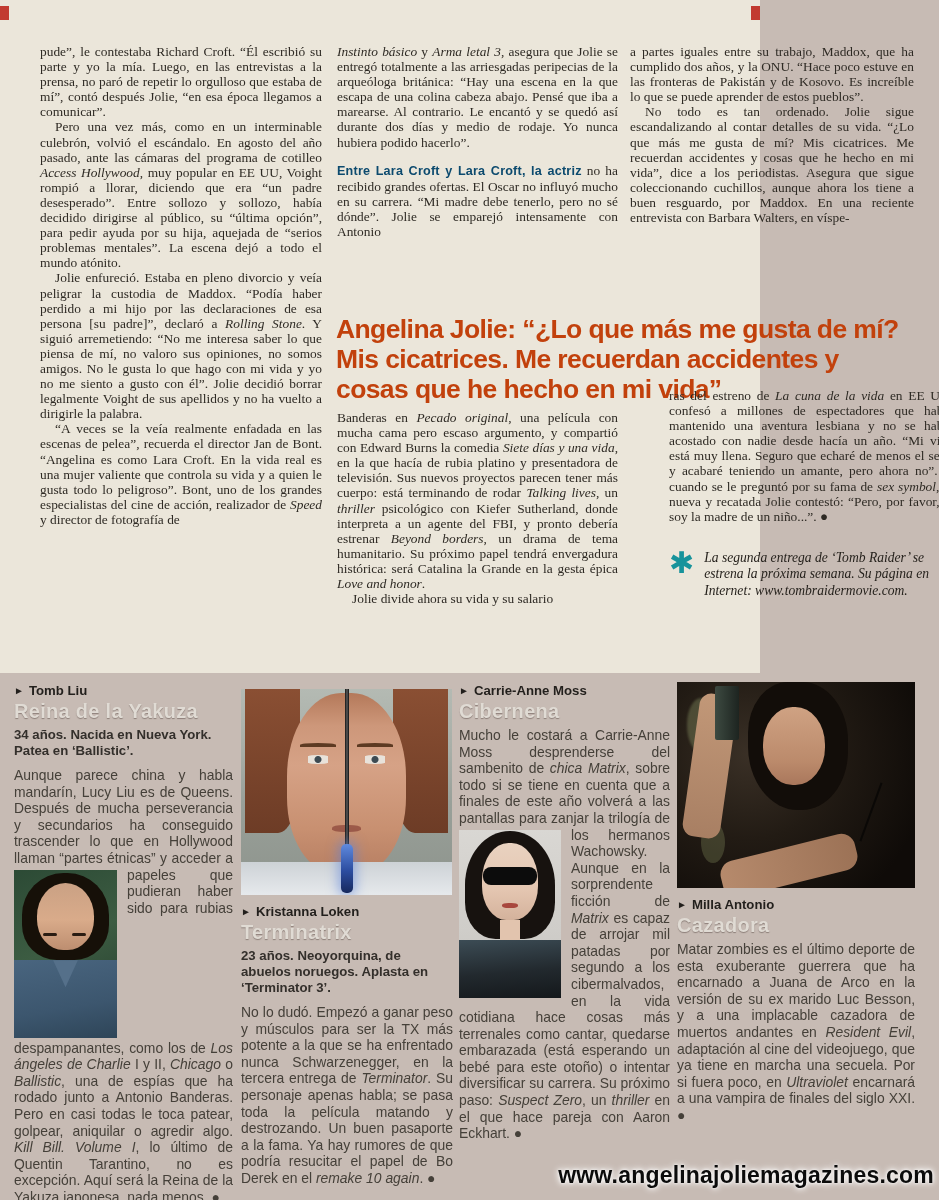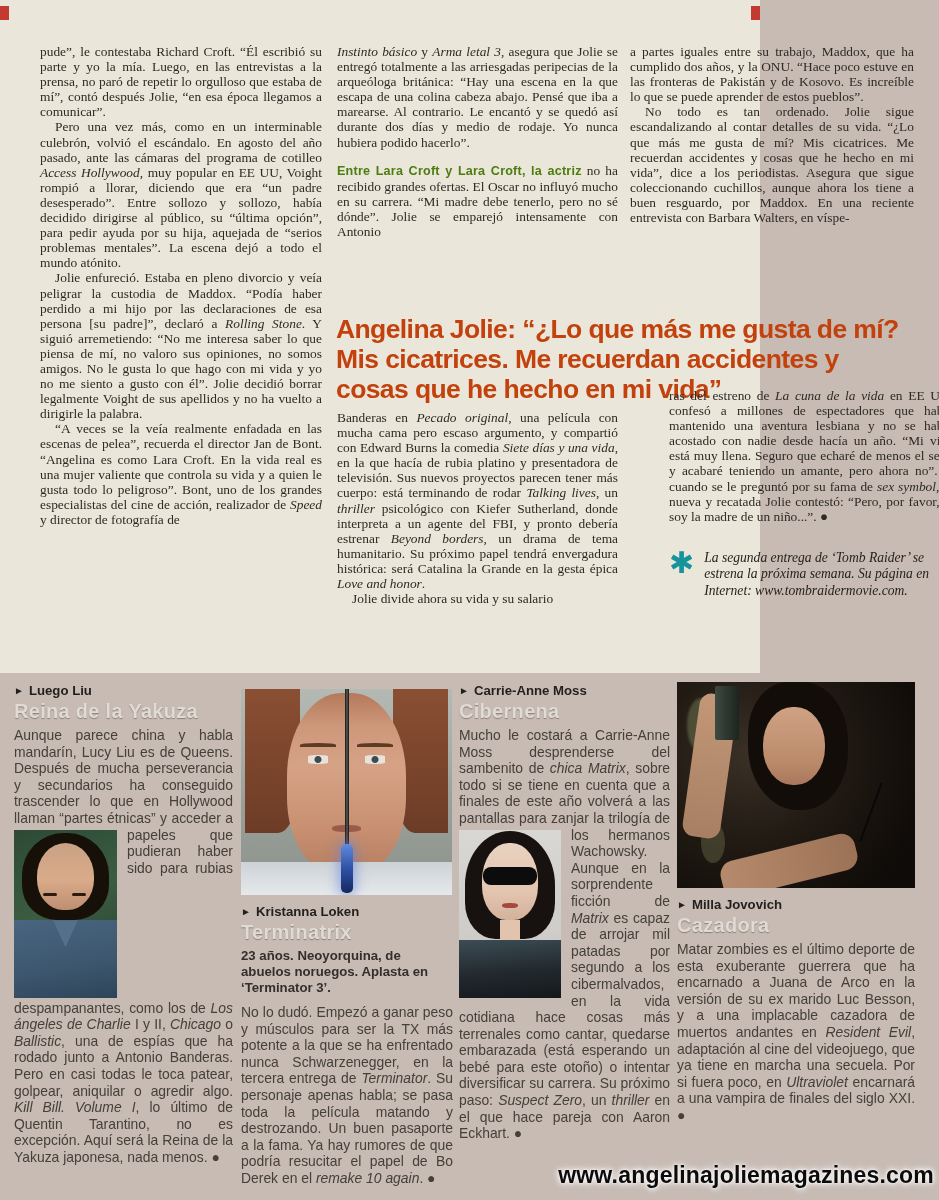--- a/index.html
+++ b/index.html
@@ -12,21 +12,21 @@
   .col{position:absolute;text-align:justify;color:#2e2a24;
        font-size:13.4px;line-height:15.1px;hyphens:auto;}
   .col p{margin:0;}
   .col p + p{text-indent:15px;}
   .col1{left:40px;top:44px;width:282px;}
   .col2a{left:337px;top:44px;width:281px;height:262px;overflow:hidden;}
   .col3a{left:630px;top:44px;width:284px;height:262px;overflow:hidden;}
   .col2b{left:337px;top:410px;width:281px;}
   .col3b{left:630px;top:388px;width:284px;margin-left:39px;}
   .col2a p.subhead-par{text-indent:0;margin-top:13px;}
-  .col b{font-family:"Liberation Sans",sans-serif;font-size:12.6px;letter-spacing:.2px;color:#4d7c0f;}
+  .col b{font-family:"Liberation Sans",sans-serif;font-size:12.6px;letter-spacing:.2px;color:#0c4a6e;}
   .pull-quote{position:absolute;left:336px;top:314px;width:580px;margin:0;
       font-family:"Liberation Sans",sans-serif;font-weight:bold;
       font-size:26.5px;line-height:30px;letter-spacing:-.6px;color:#c2410c;text-align:left;}
   .footnote{display:flex;gap:10px;margin-top:26px;align-items:flex-start;}
   .footnote .ast{color:#17939b;font-size:30px;line-height:26px;font-family:"DejaVu Sans",sans-serif;}
   .footnote .ftext{font-style:italic;font-size:13.6px;line-height:16.4px;color:#26221d;text-align:left;}
   
   .bottom-section{position:absolute;left:0;top:673px;width:939px;height:527px;background:#c7bbb4;
       font-family:"Liberation Sans",sans-serif;}
   .prof{position:absolute;}
@@ -127,22 +127,23 @@
       <div class="footnote">
         <span class="ast">✱</span>
         <span class="ftext">La segunda entrega de ‘Tomb Raider’ se estrena la próxima semana. Su página en Internet: www.tombraidermovie.com.</span>
       </div>
     </div>
   </div>
 
   <div class="bottom-section">
 
     <div class="prof pA">
-      <p class="prof-name"><span class="arr">►</span><span>Luego Liu</span></p>
+      <p class="prof-name"><span class="arr">►</span><span>Tomb Liu</span></p>
       <p class="prof-title">Reina de la Yakuza</p>
+      <p class="prof-stats">34 años. Nacida en Nueva York. Patea en ‘Ballistic’.</p>
       <div class="prof-body">
         <span>Aunque parece china y habla mandarín, Lucy Liu es de Queens. Después de mucha perseverancia y secundarios ha conseguido trascender lo que en Hollywood llaman “partes étnicas” y acceder</span>
         <span class="inset-photo ph-lucy">
           <span class="hair"></span>
             <span class="face"></span>
           <span class="brow" style="left:28%;"></span>
             <span class="brow" style="left:56%;"></span>
           <span class="shirt"></span>
             <span class="collar"></span>
         </span>
@@ -191,21 +192,21 @@
       <div class="big-photo ph-mj">
         <div class="leaf1"></div>
           <div class="leaf2"></div>
         <div class="arm"></div>
           <div class="arm2"></div>
           <div class="gun"></div>
         <div class="hair"></div>
           <div class="face"></div>
           <div class="strap"></div>
       </div>
-      <p class="prof-name"><span class="arr">►</span><span>Milla Jovovich</span></p>
+      <p class="prof-name"><span class="arr">►</span><span>Milla Antonio</span></p>
       <p class="prof-title">Cazadora</p>
       <div class="prof-body">Matar zombies es el último deporte de esta exuberante guerrera que ha encarnado a Juana de Arco en la versión de su ex marido Luc Besson, y a una implacable cazadora de muertos andantes en <i>Resident Evil</i>, adaptación al cine del videojuego, que ya tiene en marcha una secuela. Por si fuera poco, en <i>Ultraviolet</i> encarnará a una vampira de finales del siglo XXI. ●</div>
     </div>
 
     <p class="watermark">www.angelinajoliemagazines.com</p>
   </div>
 
 </div>
 
 </body></html>

